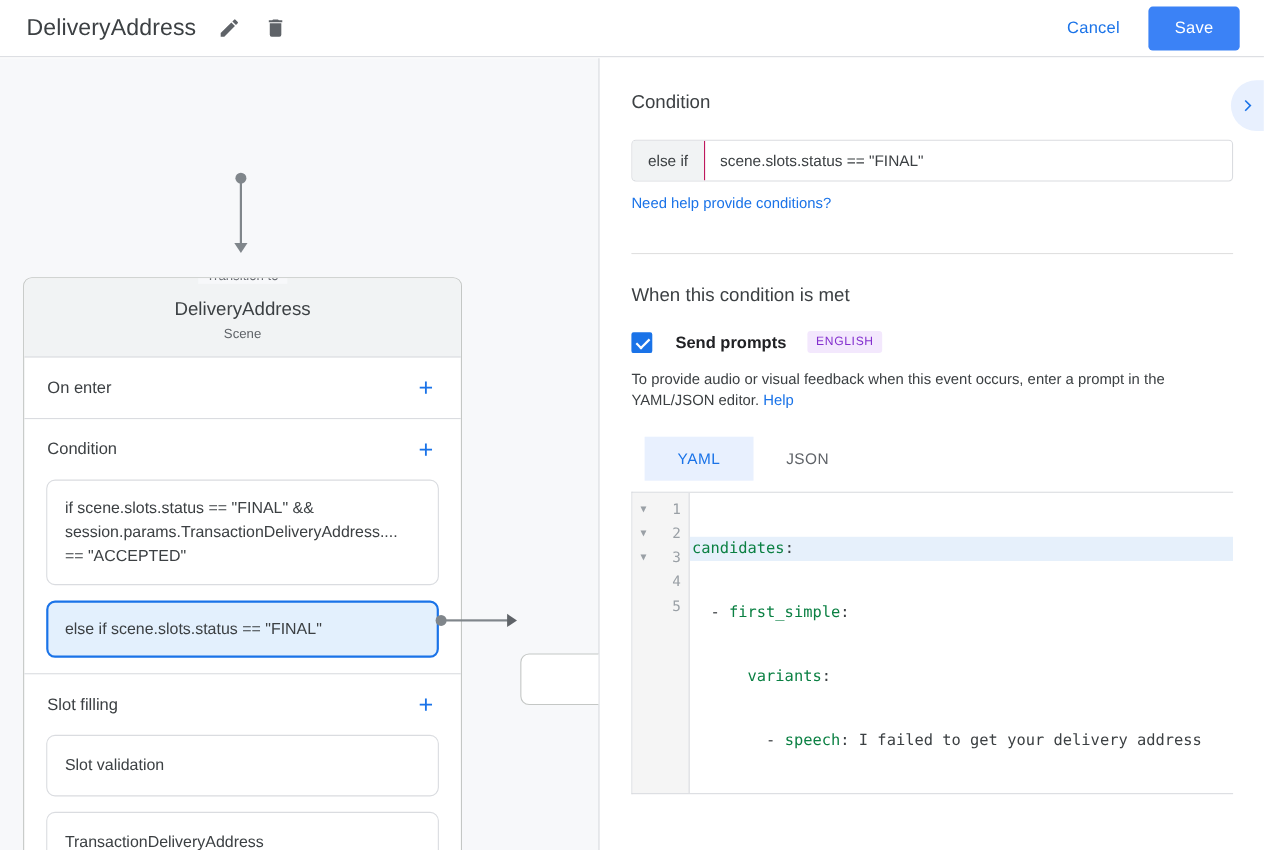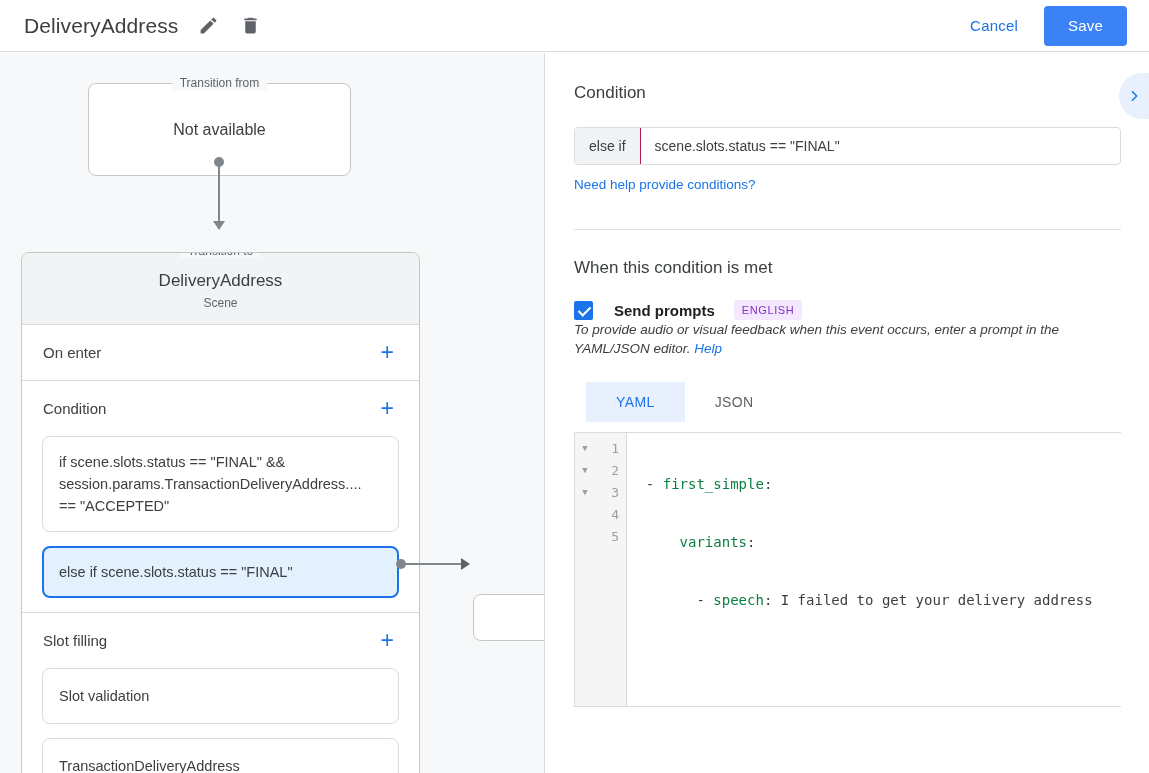--- a/index.html
+++ b/index.html
@@ -281,22 +281,22 @@
     color: #8430ce;
     font-size: 11px;
     letter-spacing: .6px;
     padding: 4px 8px;
     border-radius: 3px;
   }
   .helper-text {
     font-size: 13.5px;
     color: #3c4043;
     line-height: 19px;
+    margin-top: 14px;
     max-width: 560px;
-    font-style: italic;
   }
 
   
   .tabs { display: flex; margin-top: 24px; padding-left: 12px; }
   .tab {
     font-size: 14px;
     padding: 12px 30px;
     color: #5f6368;
     cursor: pointer;
     letter-spacing: .4px;
@@ -373,24 +373,20 @@
   </div>
 
   <div class="header-spacer"></div>
 
   <button class="cancel-btn">Cancel</button>
   <button class="save-btn">Save</button>
 </div>
 
 <div class="left-pane">
 
-  <div class="fieldset-node" id="node-from">
-    <div class="fieldset-legend">Transition from</div>
-    <div class="node-main">Not available</div>
-  </div>
 
   <div class="connector-dot" style="left:214px; top:104px;"></div>
   <div class="connector-line" style="left:218px; top:109px; width:2px; height:62px;"></div>
   <div class="arrow-down" style="left:213px; top:168px;"></div>
 
   <div id="node-to">
     <div class="fieldset-legend" style="top:-9px; background:#f7f8fa;">Transition to</div>
 
     <div class="scene-head">
       <div class="scene-name">DeliveryAddress</div>
@@ -487,20 +483,21 @@
         <div class="gline">
             <span class="fold"></span>
             <span class="gnum">4</span>
           </div>
         <div class="gline">
             <span class="fold"></span>
             <span class="gnum">5</span>
           </div>
       </div>
       <div class="code">
+        <div class="cline hl"><span class="p"></span><span class="p"></span><span class="k">candidates</span><span class="p">:</span><span class="p"></span></div>
         <div class="cline"><span class="p">  </span><span class="p">- </span><span class="k">first_simple</span><span class="p">:</span><span class="p"></span></div>
         <div class="cline"><span class="p">      </span><span class="p"></span><span class="k">variants</span><span class="p">:</span><span class="p"></span></div>
         <div class="cline"><span class="p">        </span><span class="p">- </span><span class="k">speech</span><span class="p">:</span><span class="p"> I failed to get your delivery address</span></div>
         <div class="cline"><span class="p"></span></div>
       </div>
     </div>
   </div>
 </div>
 
 </body></html>

